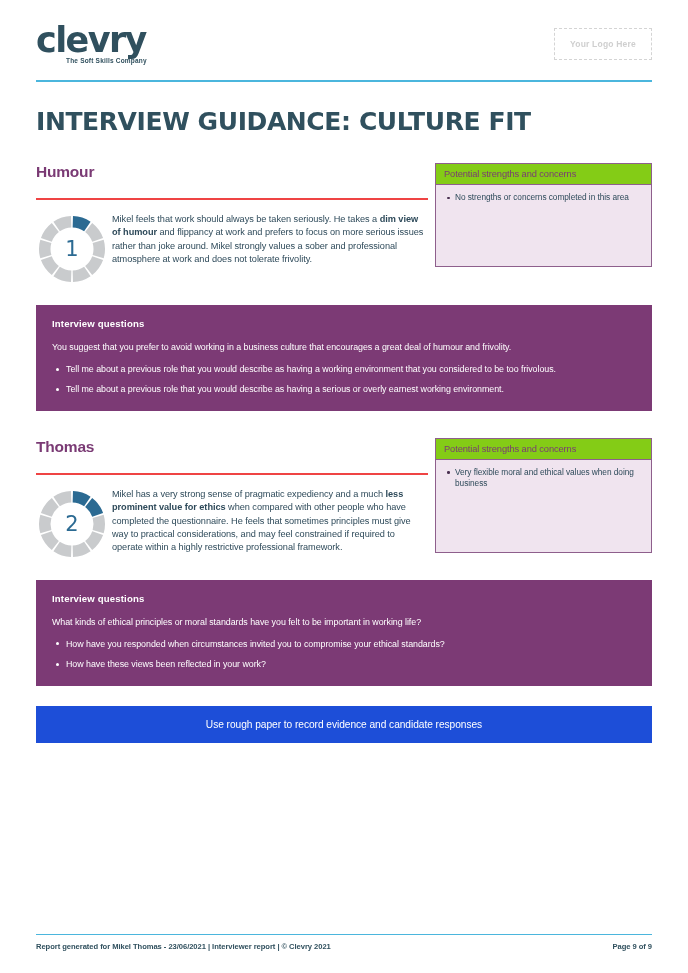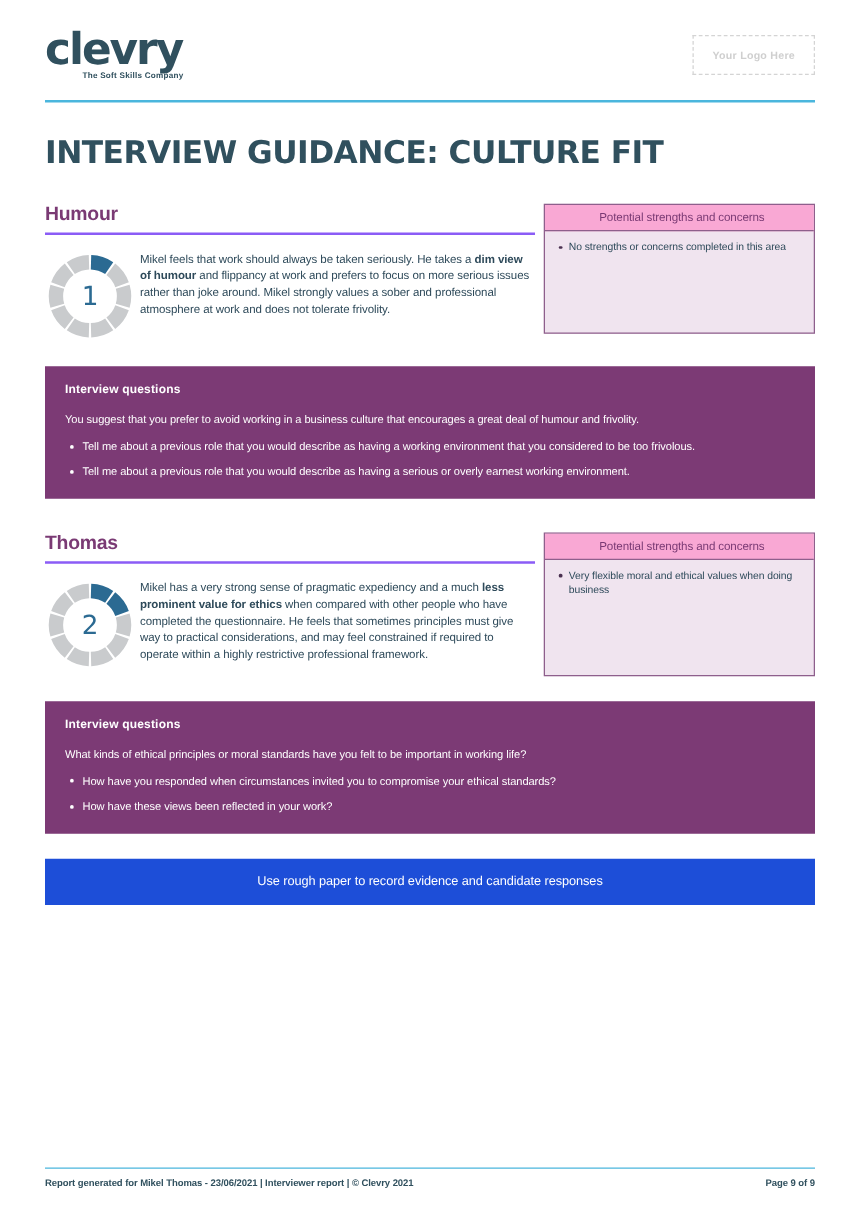--- a/index.html
+++ b/index.html
@@ -100,22 +100,22 @@
     flex: 0 0 392px;
   }
   .sec-right {
     flex: 1 1 auto;
     margin-left: 7px;
   }
   .sec-head {
     font-size: 15.5px;
     font-weight: bold;
     color: #7a3a74;
-    padding-bottom: 5px;
-    border-bottom: 2px solid #8b5cf6;
+    padding-bottom: 17px;
+    border-bottom: 2px solid #ef4444;
     letter-spacing: -0.2px;
   }
   .sec-body {
     display: flex;
     align-items: flex-start;
     padding-top: 13px;
   }
   .donut-wrap {
     flex: 0 0 72px;
     width: 72px;
@@ -145,27 +145,26 @@
   }
   .trait-text b { font-weight: bold; }
 
   
   .sc-box {
     border: 1px solid #8e5f8c;
     background: #f0e4ef;
     box-sizing: border-box;
   }
   .sc-head {
-    background: #f9a8d4;
+    background: #84cc16;
     border-bottom: 1px solid #8e5f8c;
     color: #7a3a74;
     font-size: 9.3px;
     padding: 5px 4px 5px 8px;
     letter-spacing: -0.1px;
-    text-align: center;
   }
   .sc-body {
     padding: 7px 8px 8px 8px;
   }
   .sc-body ul {
     margin: 0;
     padding: 0 0 0 11px;
     list-style: none;
   }
   .sc-body li {

